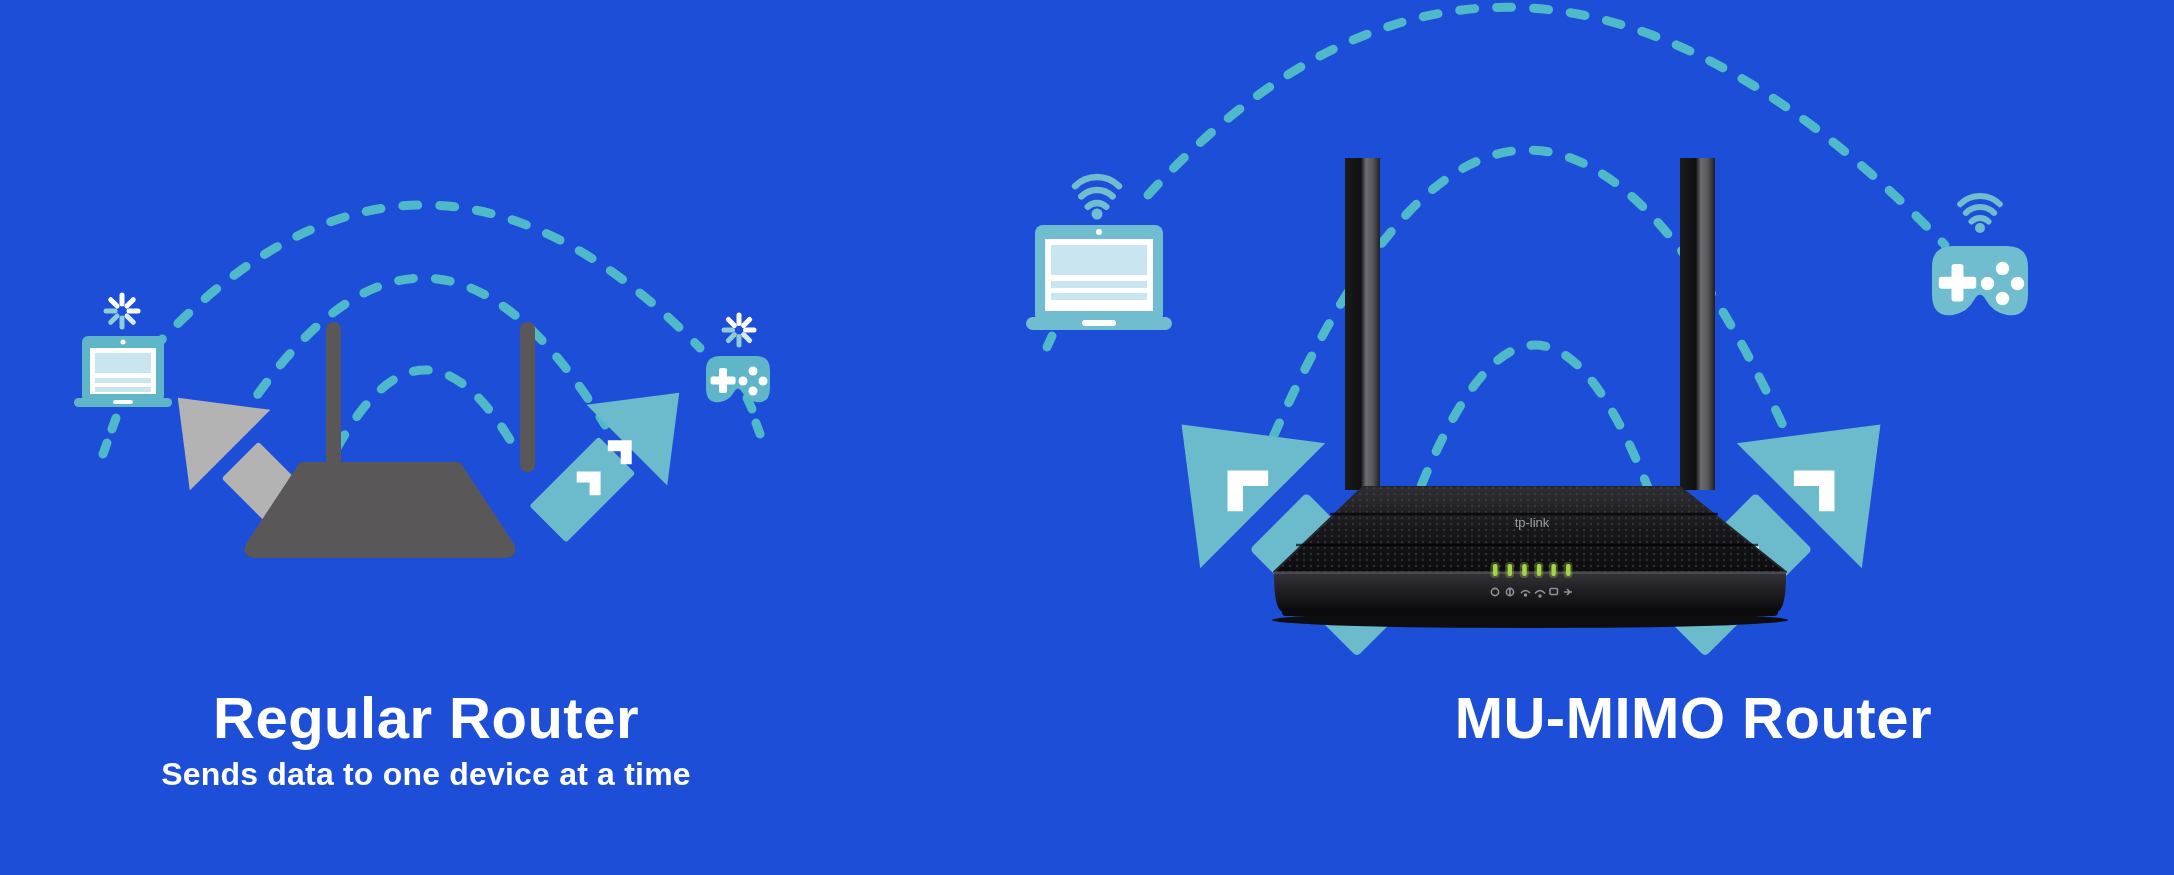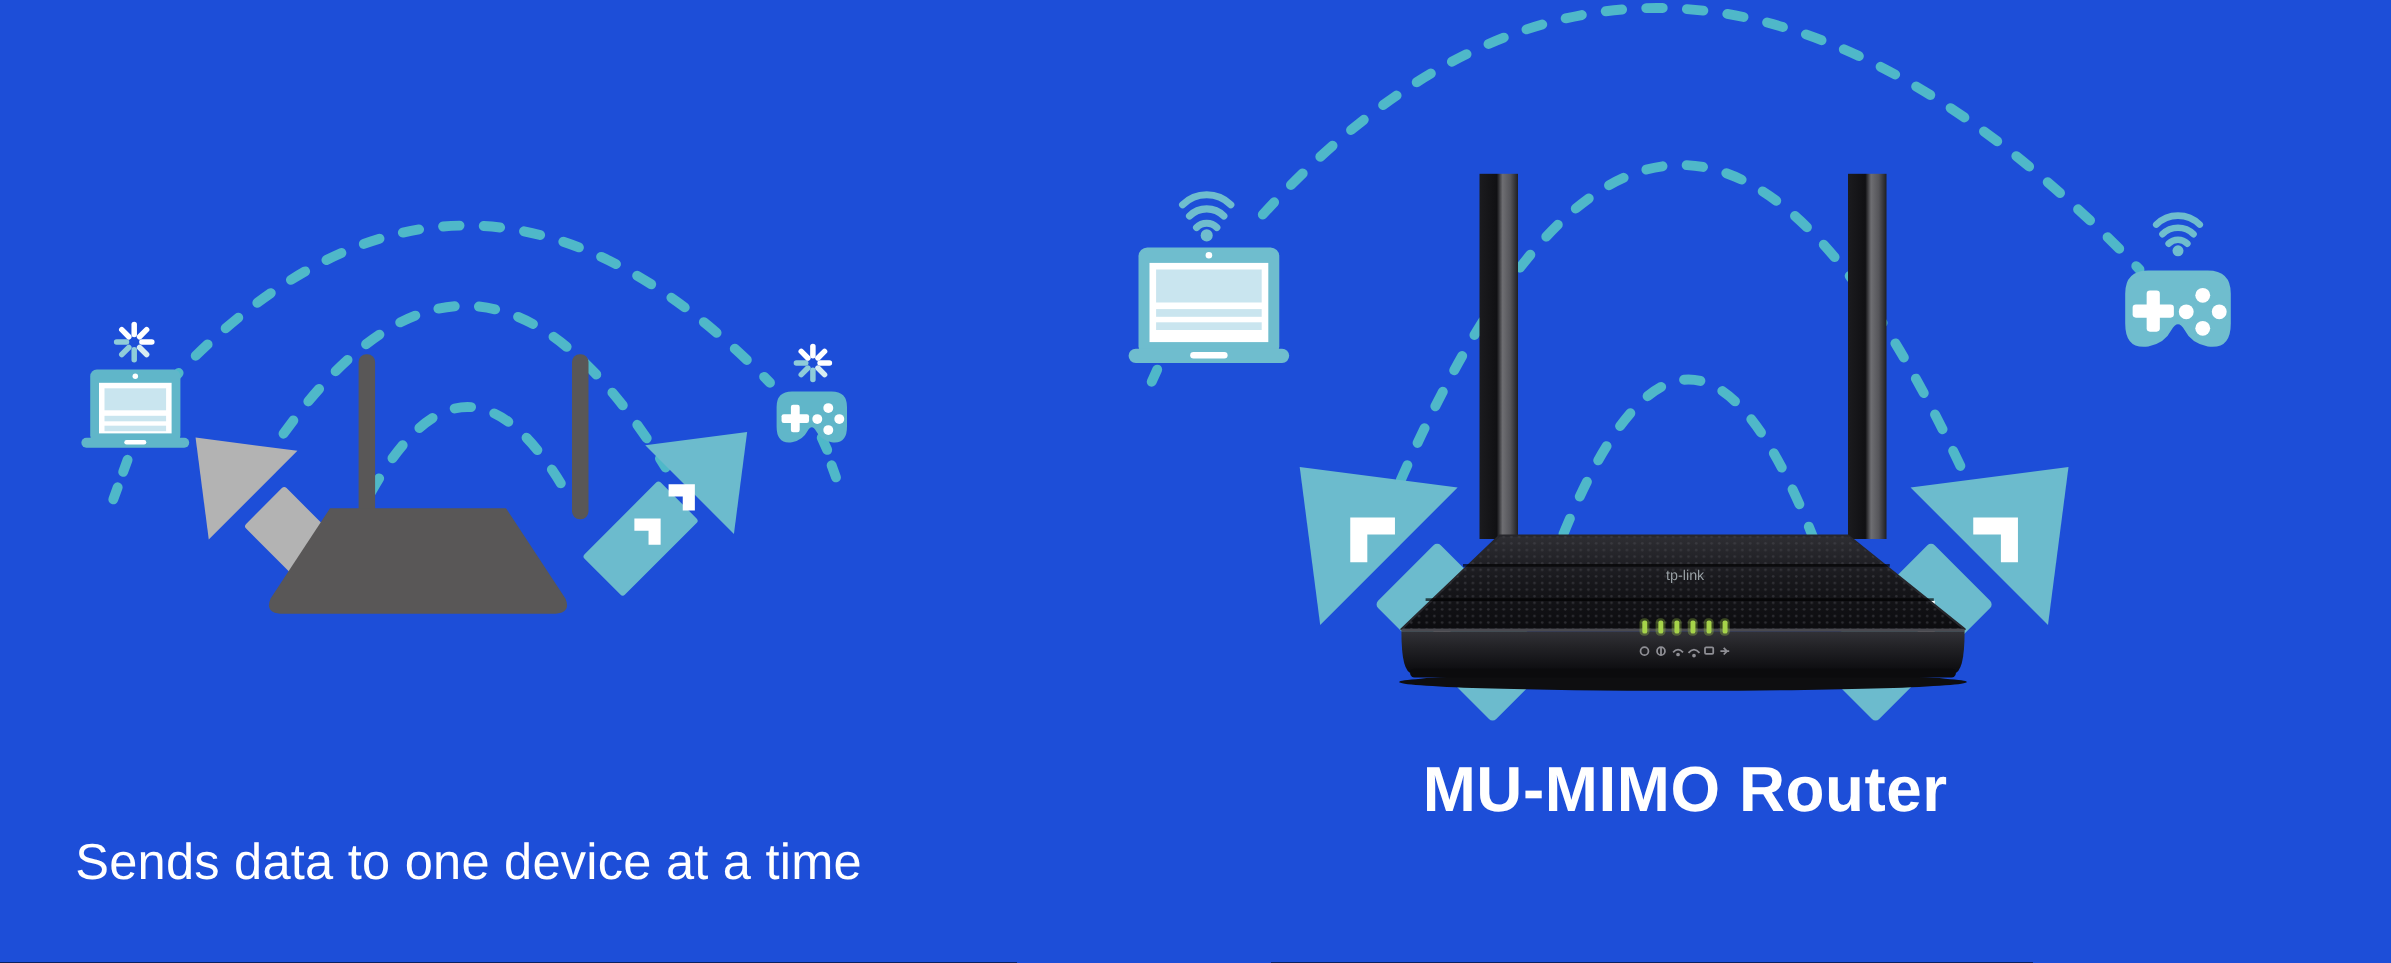--- a/index.html
+++ b/index.html
@@ -1,21 +1,21 @@
 <!DOCTYPE html>
 <html><head>
 <meta charset="utf-8">
 <style>
   html,body{margin:0;padding:0;background:#000;}
   #stage{position:relative;width:2174px;height:875px;background:#1d4ed8;overflow:hidden;
          font-family:"Liberation Sans",sans-serif;padding-left:34px;}
   #art{position:absolute;left:0;top:0;}
   .caption{position:absolute;width:800px;text-align:center;color:#fff;}
   .title{font-size:58px;font-weight:bold;letter-spacing:0.5px;}
-  .subtitle{font-size:46px;font-weight:400;letter-spacing:0.2px;}
+  .subtitle{font-size:32px;font-weight:700;letter-spacing:0.2px;}
 </style>
 </head>
 <body>
 
 <div id="stage">
 
 <svg id="art" width="2174" height="875" viewBox="0 0 2174 875">
   <defs>
     <pattern id="dots" width="7" height="6" patternUnits="userSpaceOnUse">
       <circle cx="2" cy="2" r="1.2" fill="#46464c"></circle>
@@ -214,16 +214,17 @@
     </g>
     <g stroke="#6FBDCE" fill="none" stroke-width="6" stroke-linecap="round">
       <circle cx="1980" cy="228" r="5" fill="#6FBDCE" stroke="none"></circle>
       <path d="M 1971.5 221.5 A 12 12 0 0 1 1988.5 221.5"></path>
       <path d="M 1965.9 212.9 A 20 20 0 0 1 1994.1 212.9"></path>
       <path d="M 1960.2 204.2 A 28 28 0 0 1 1999.8 204.2"></path>
     </g>
   </g>
 </svg>
 
+<div class="caption title" style="left:26px;top:684px;">Regular Router</div>
 <div class="caption subtitle" style="left:26px;top:756px;">Sends data to one device at a time</div>
-<div class="caption title" style="left:1132px;top:684px;">MU-MIMO Router</div>
+<div class="caption title" style="left:1132px;top:684px;text-align:right;">MU-MIMO Router</div>
 
 </div>
 
 </body></html>

